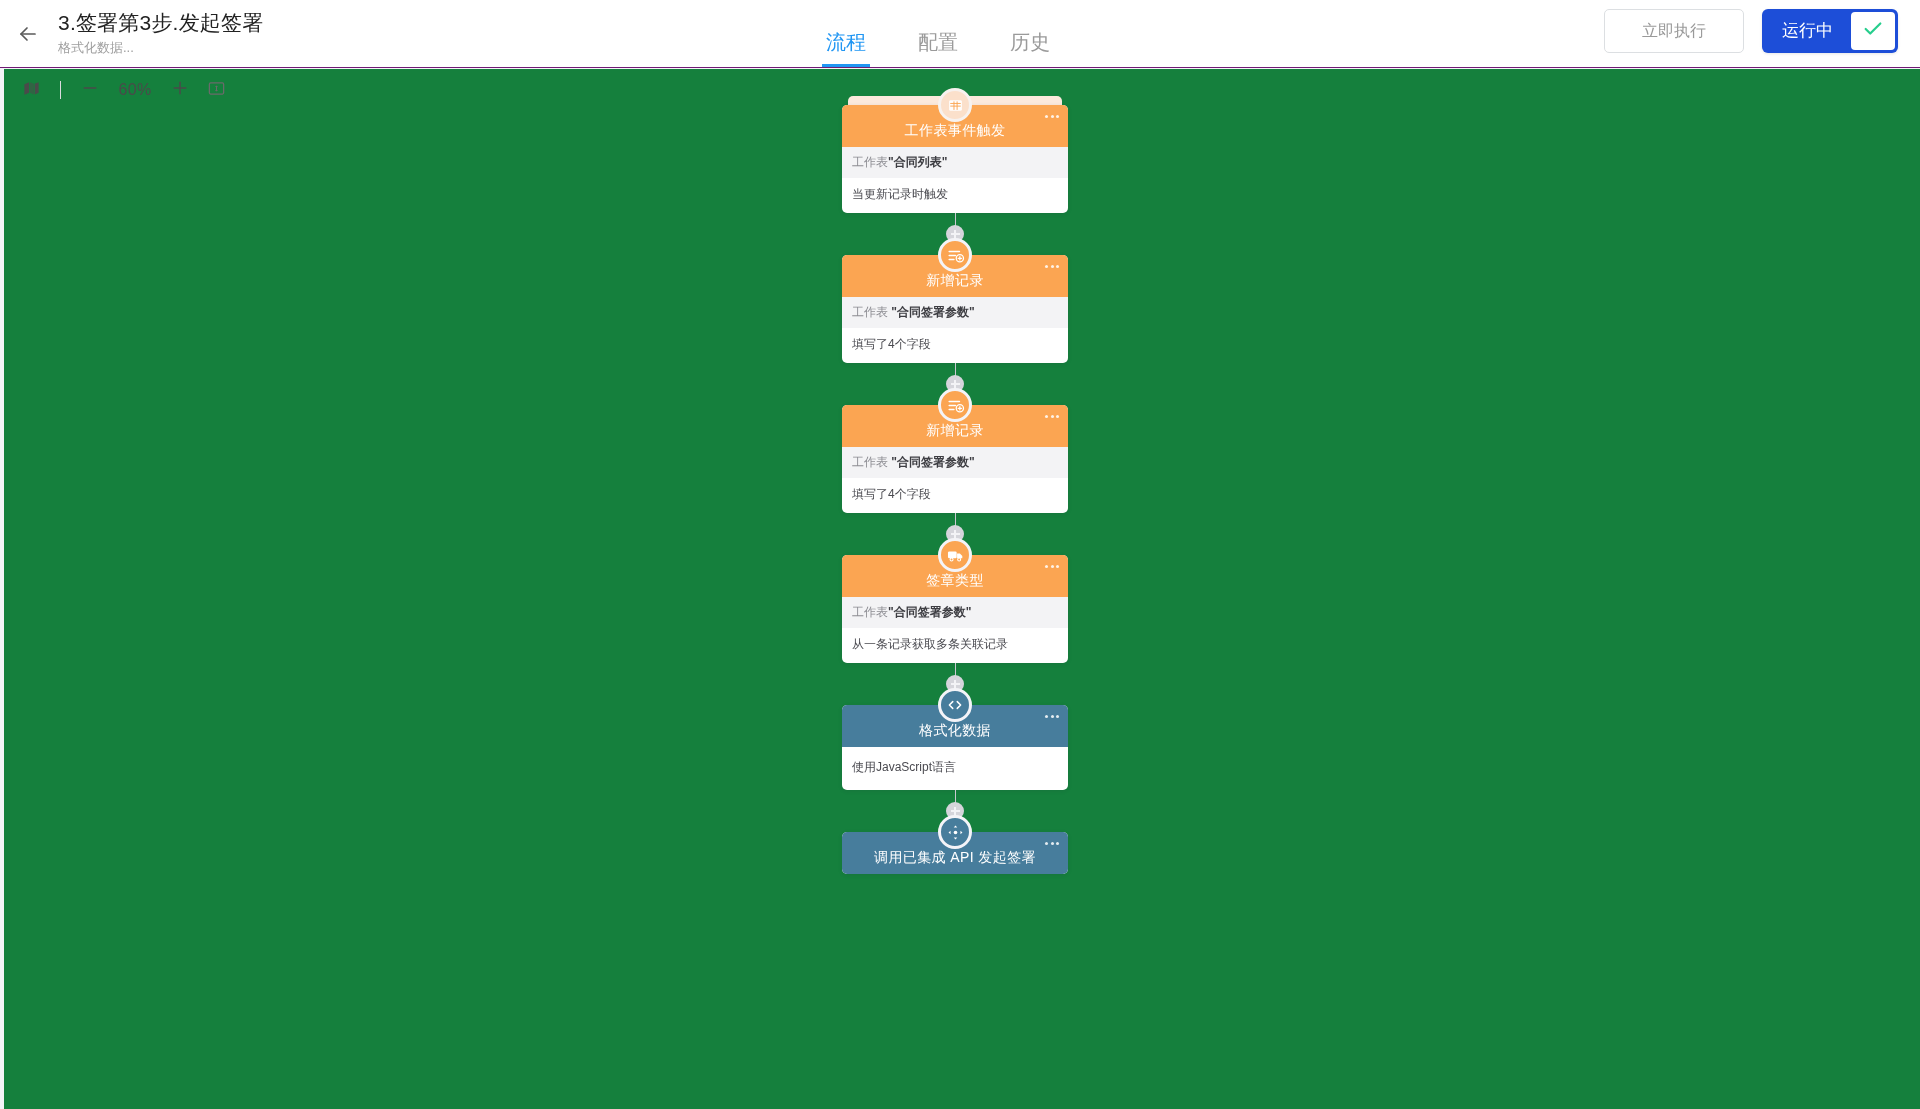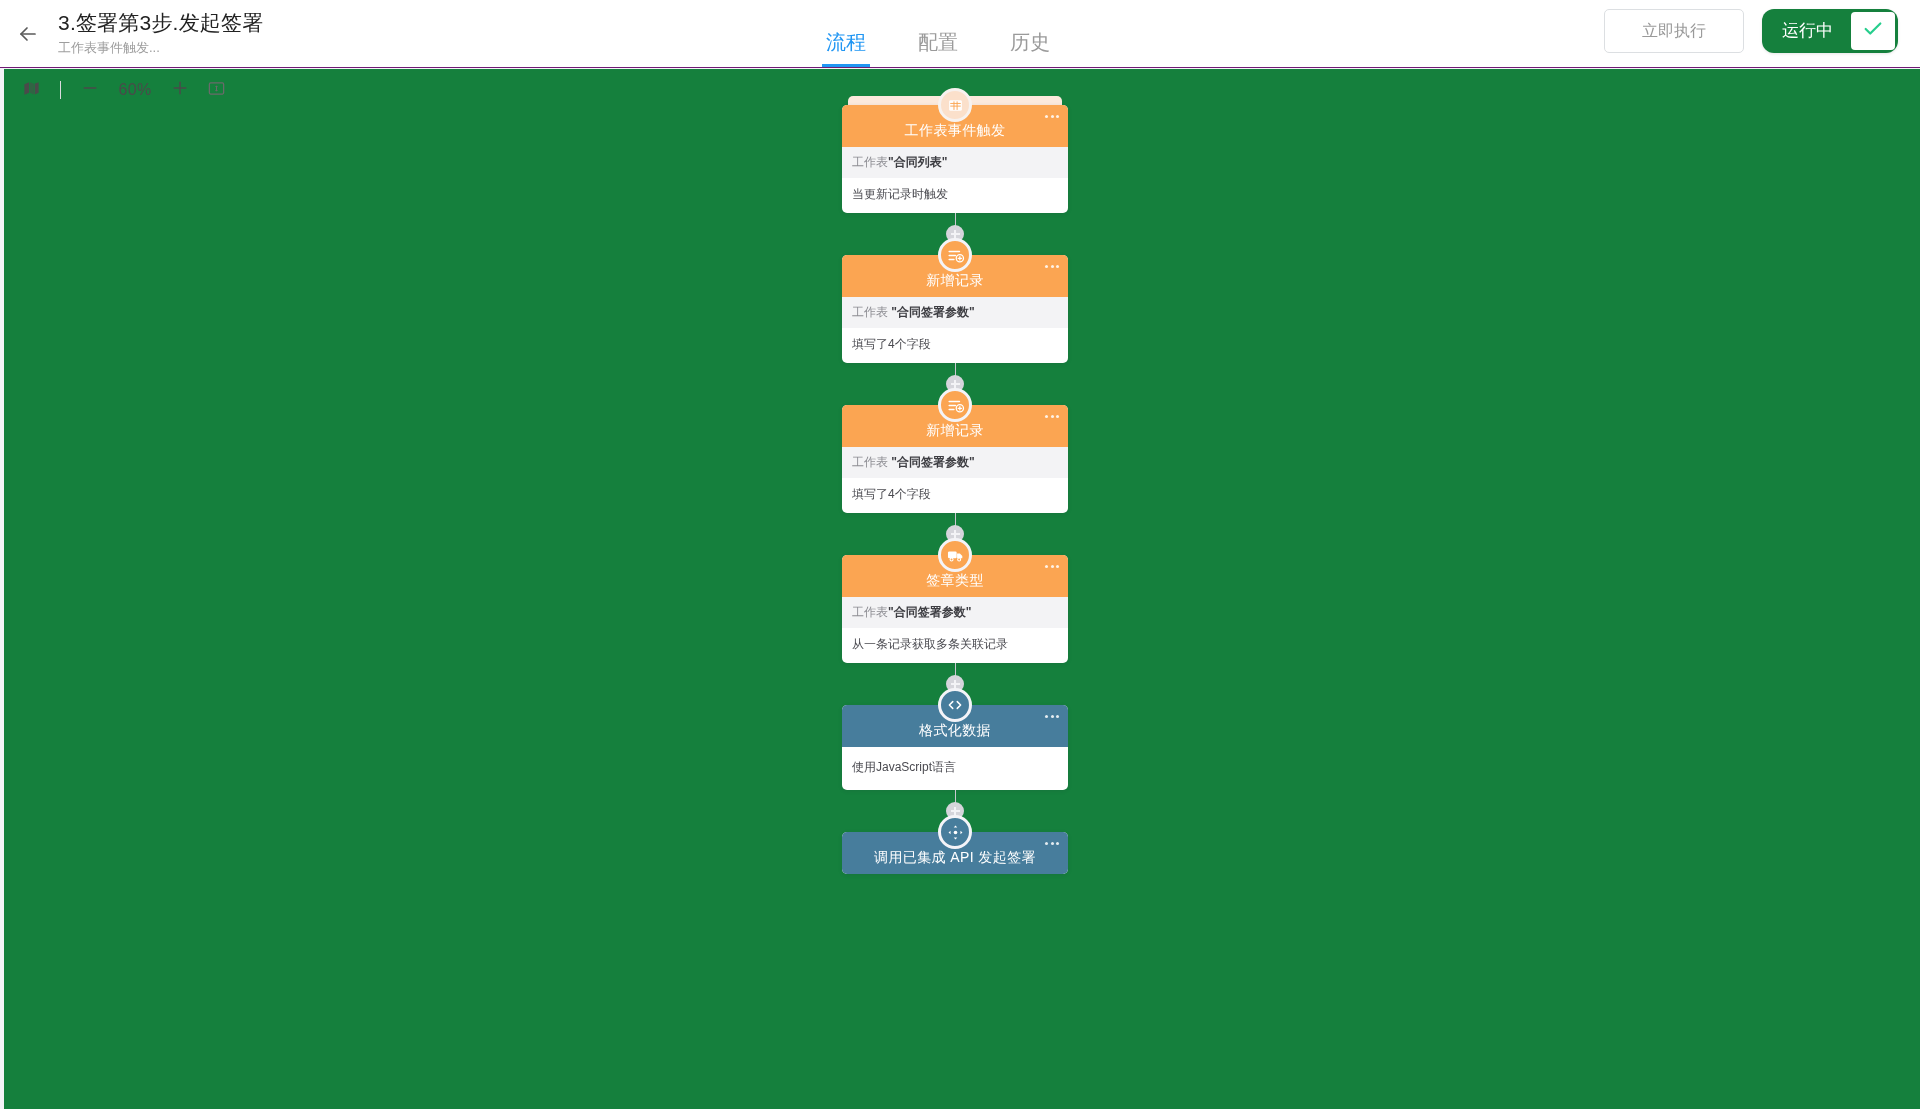--- a/index.html
+++ b/index.html
@@ -82,22 +82,22 @@
     background: #fff;
     color: #9a9a9a;
     font-size: 16px;
     font-family: inherit;
     cursor: pointer;
   }
   .run-group {
     display: flex;
     align-items: center;
     height: 44px;
-    background: #15803d;
-    border-radius: 12px;
+    background: #1d4ed8;
+    border-radius: 6px;
     overflow: hidden;
     box-shadow: 0 1px 3px rgba(0,0,0,.10);
   }
   .run-label {
     color: #fff;
     font-size: 17px;
     padding: 0 18px 0 20px;
     line-height: 44px;
     cursor: pointer;
   }
@@ -285,21 +285,21 @@
     <span>
       <svg width="24" height="24" viewBox="0 0 24 24" fill="none" stroke="#5a5a5a" stroke-width="1.7" stroke-linecap="round" stroke-linejoin="round">
         <path d="M19 12H5"></path>
           <path d="M11 18l-6-6 6-6"></path>
       </svg>
     </span>
   </div>
 
   <div class="title-block">
     <div class="title-main">3.签署第3步.发起签署</div>
-    <div class="title-sub">工作表事件触发...</div>
+    <div class="title-sub">格式化数据...</div>
   </div>
 
   <div class="tabs">
     <div class="tab active">流程</div>
     <div class="tab">配置</div>
     <div class="tab">历史</div>
   </div>
 
   <div class="header-actions">
     <button class="btn-exec">立即执行</button>

